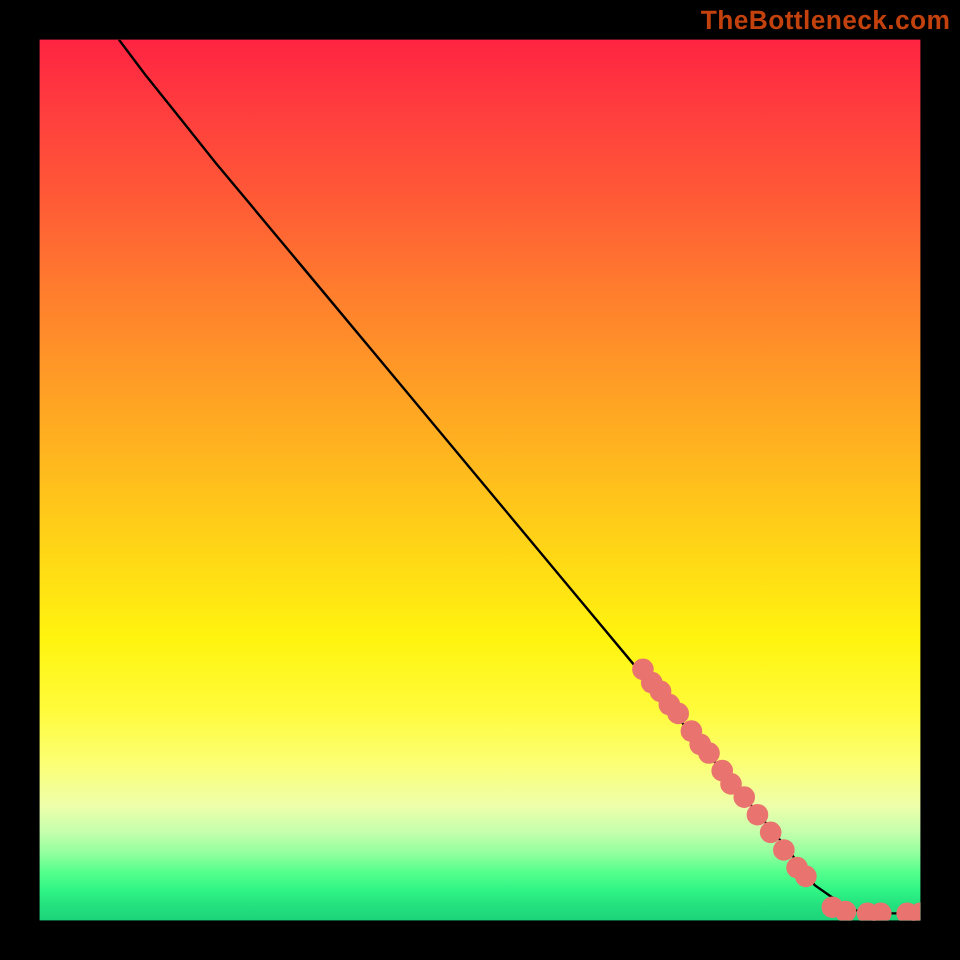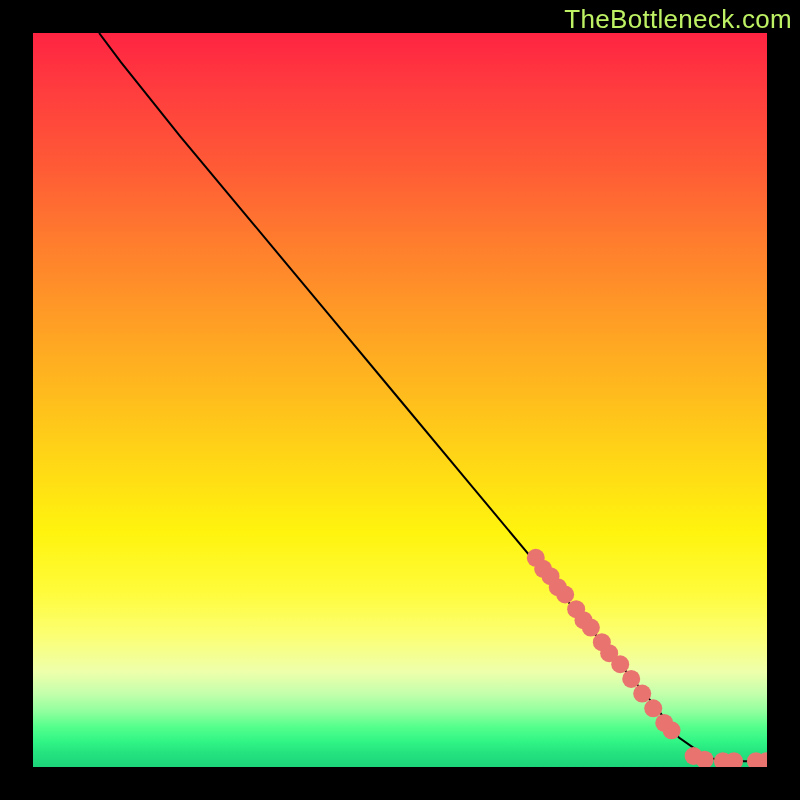--- a/index.html
+++ b/index.html
@@ -13,23 +13,23 @@
   .frame {
     position: relative;
     width: 800px;
     height: 800px;
     background: #000;
   }
   .attribution {
     position: absolute;
     top: 4px;
     right: 8px;
-    color: #bef264;
-    font-size: 26px;
-    font-weight: 400;
+    color: #c2410c;
+    font-size: 22px;
+    font-weight: 700;
     letter-spacing: 0.3px;
     z-index: 5;
   }
   .plot {
     position: absolute;
     left: 33px;
     top: 33px;
     width: 734px;
     height: 734px;
   }

